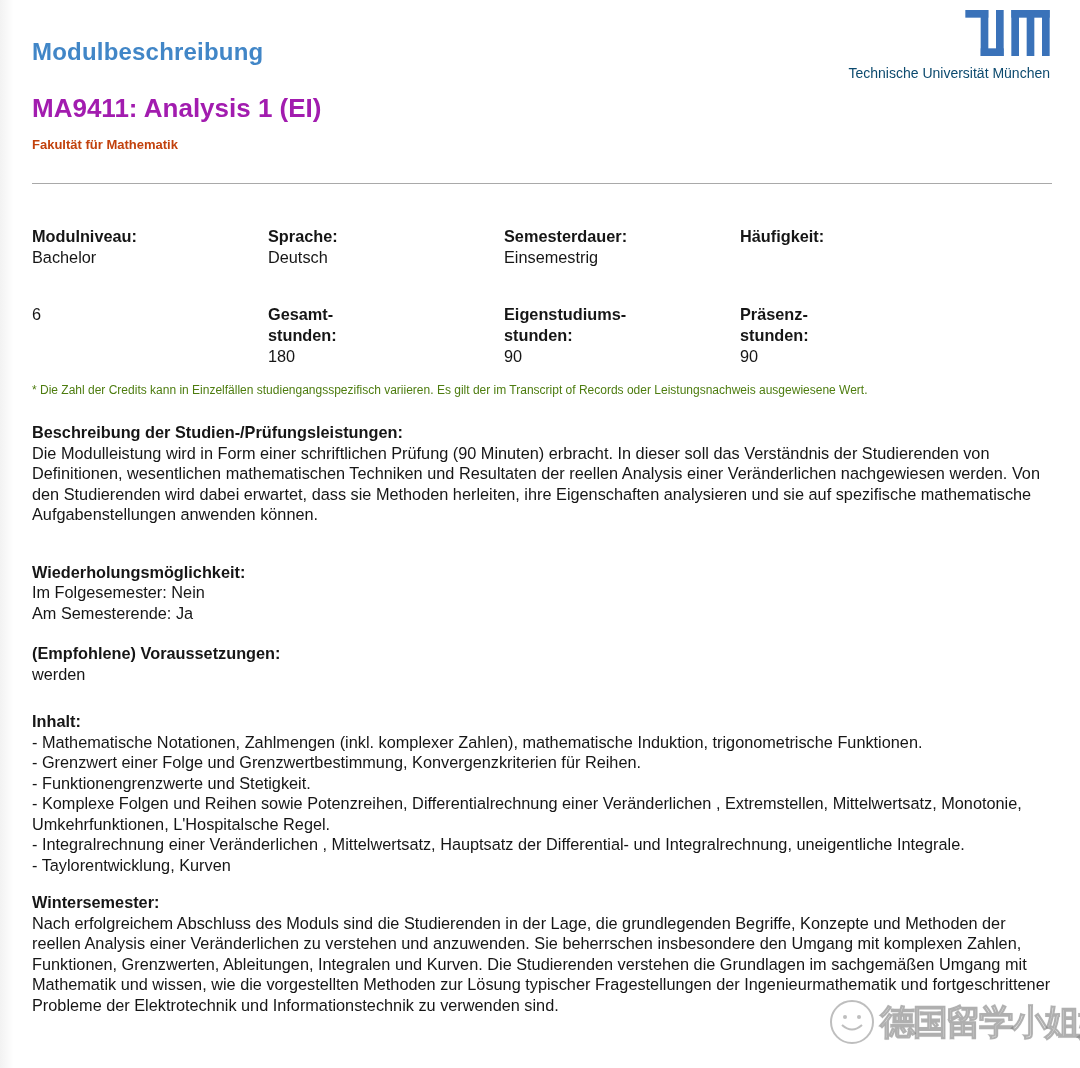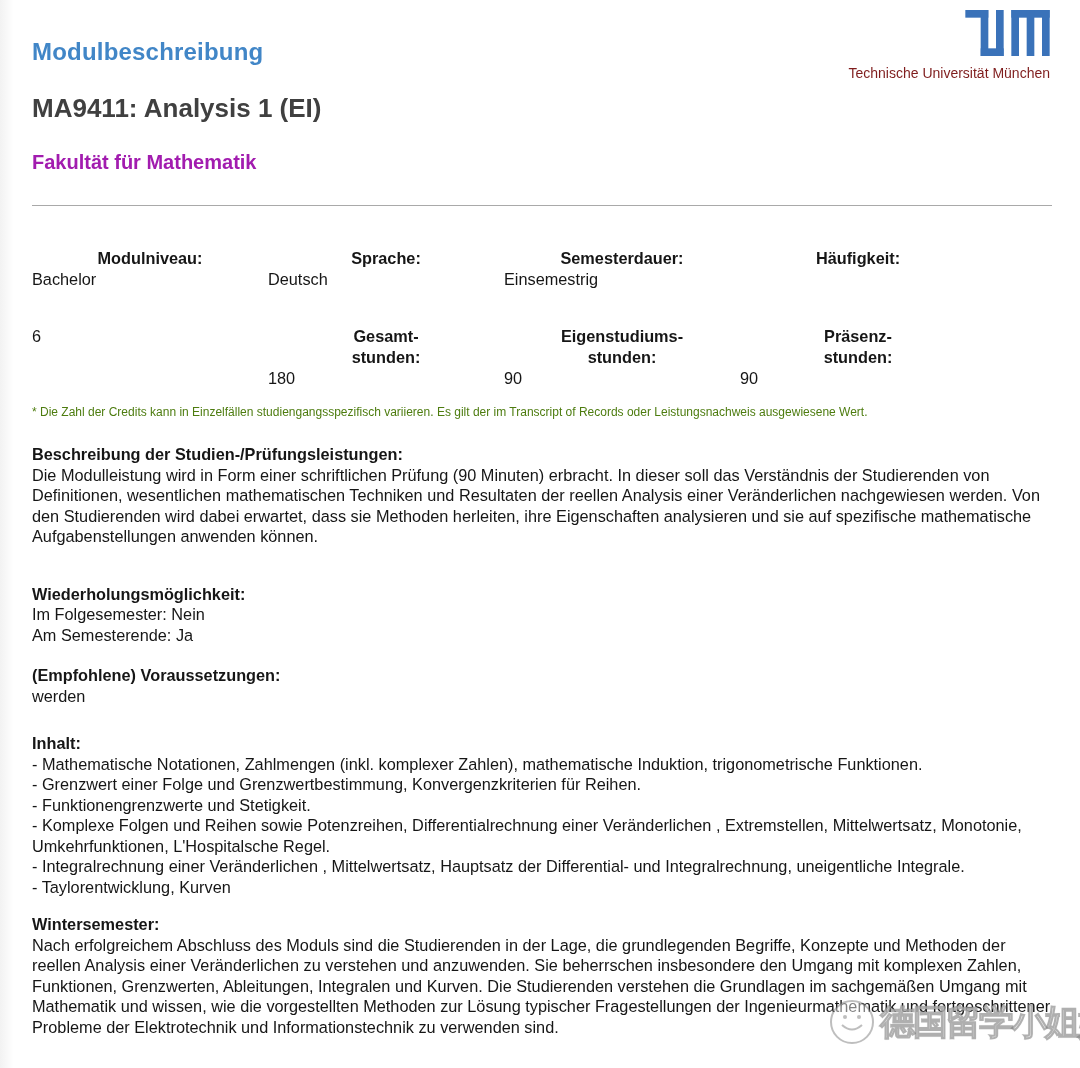--- a/index.html
+++ b/index.html
@@ -32,59 +32,59 @@
   .logo-wrap {
     position: absolute;
     top: 10px;
     right: 30px;
     text-align: right;
   }
   .logo-svg { display: block; margin-left: auto; }
   .logo-subtitle {
     margin-top: 9px;
     font-size: 14px;
-    color: #7f1d1d;
+    color: #0c4a6e;
     white-space: nowrap;
   }
 
   .doc-type {
     padding-top: 38px;
     font-size: 24px;
     font-weight: bold;
     color: #4186c7;
     letter-spacing: 0.2px;
   }
   .module-title {
     margin-top: 27px;
     font-size: 26px;
     font-weight: bold;
-    color: #404040;
+    color: #a21caf;
   }
   .faculty {
-    margin-top: 27px;
-    font-size: 20px;
-    font-weight: bold;
-    color: #a21caf;
+    margin-top: 13px;
+    font-size: 13px;
+    font-weight: bold;
+    color: #c2410c;
   }
   .rule {
     margin-top: 31px;
     border: none;
     border-top: 1px solid #a9a9a9;
     height: 0;
   }
 
   
   .info-grid {
     display: grid;
     grid-template-columns: repeat(4, 236px);
   }
   .info-grid.row-1 { margin-top: 42px; }
   .info-grid.row-2 { margin-top: 36px; }
   .info-cell { font-size: 16.3px; line-height: 21px; }
-  .info-label { font-weight: bold; white-space: pre-line; text-align: center; }
+  .info-label { font-weight: bold; white-space: pre-line; }
   .info-value { white-space: pre-line; }
   .footnote {
     margin-top: 16px;
     font-size: 12px;
     color: #4d7c0f;
   }
 
   
   .section { font-size: 16.3px; line-height: 20.5px; }
   .section-heading { font-weight: bold; }

